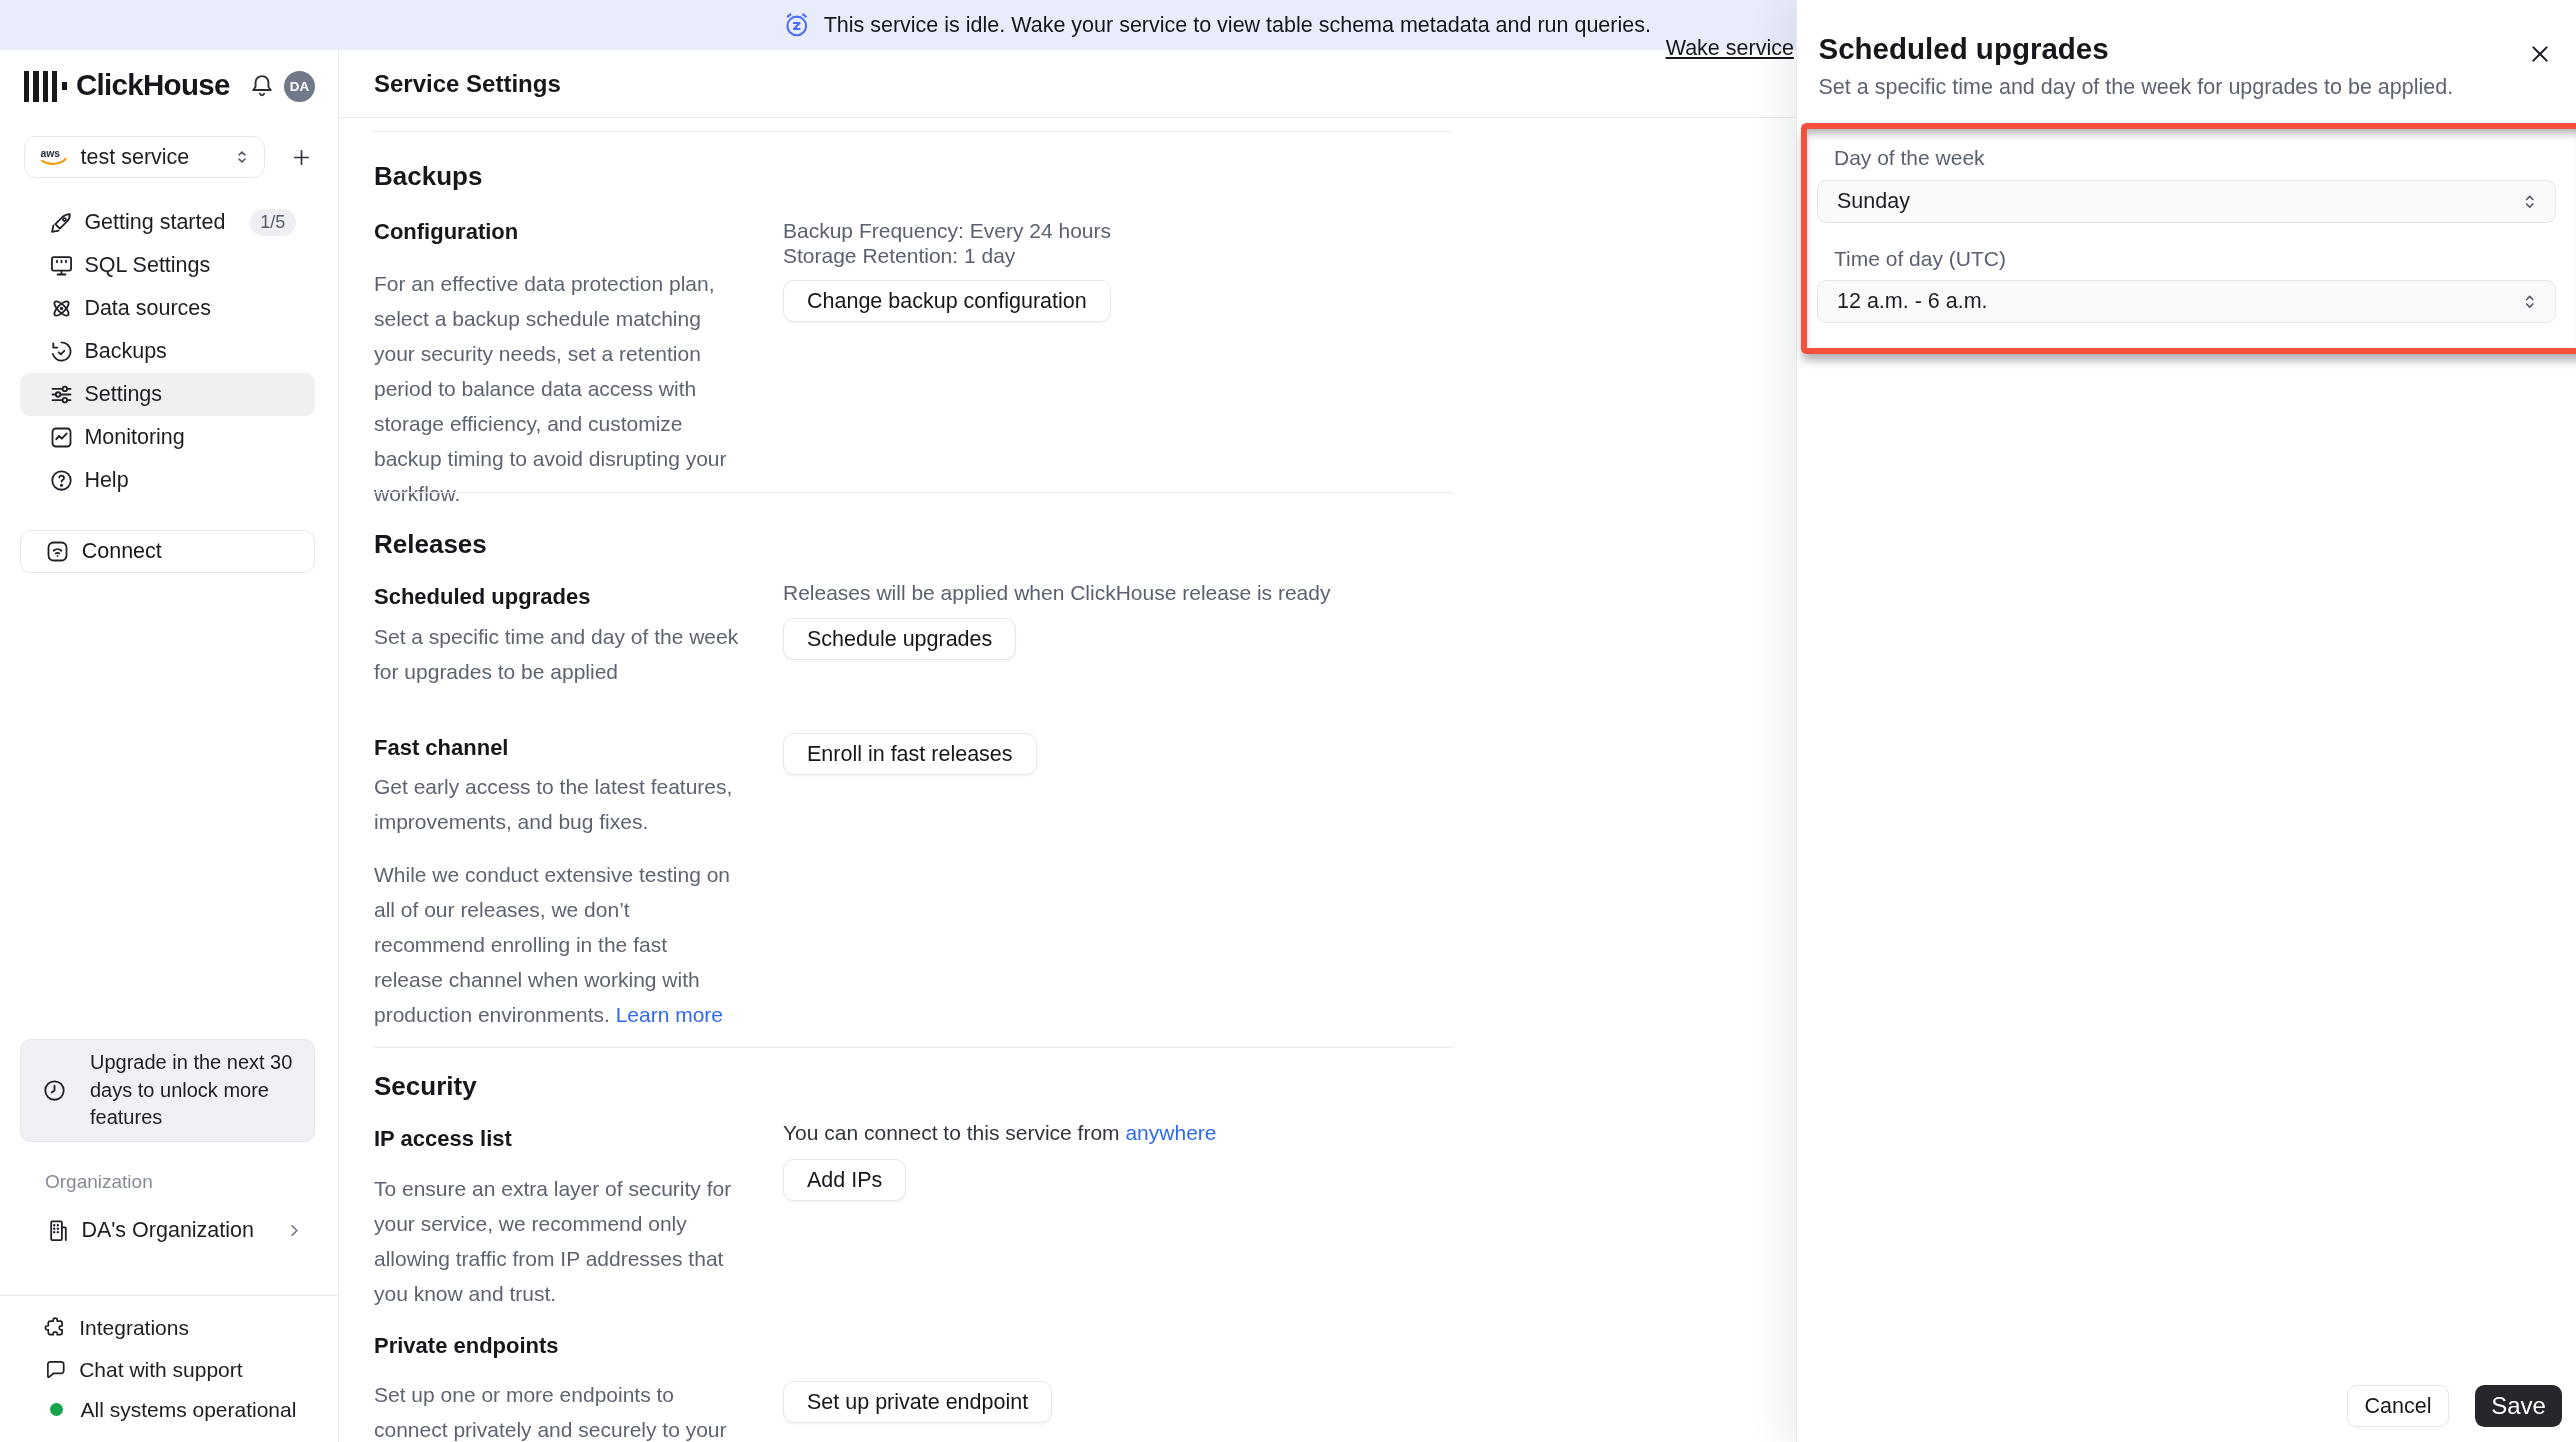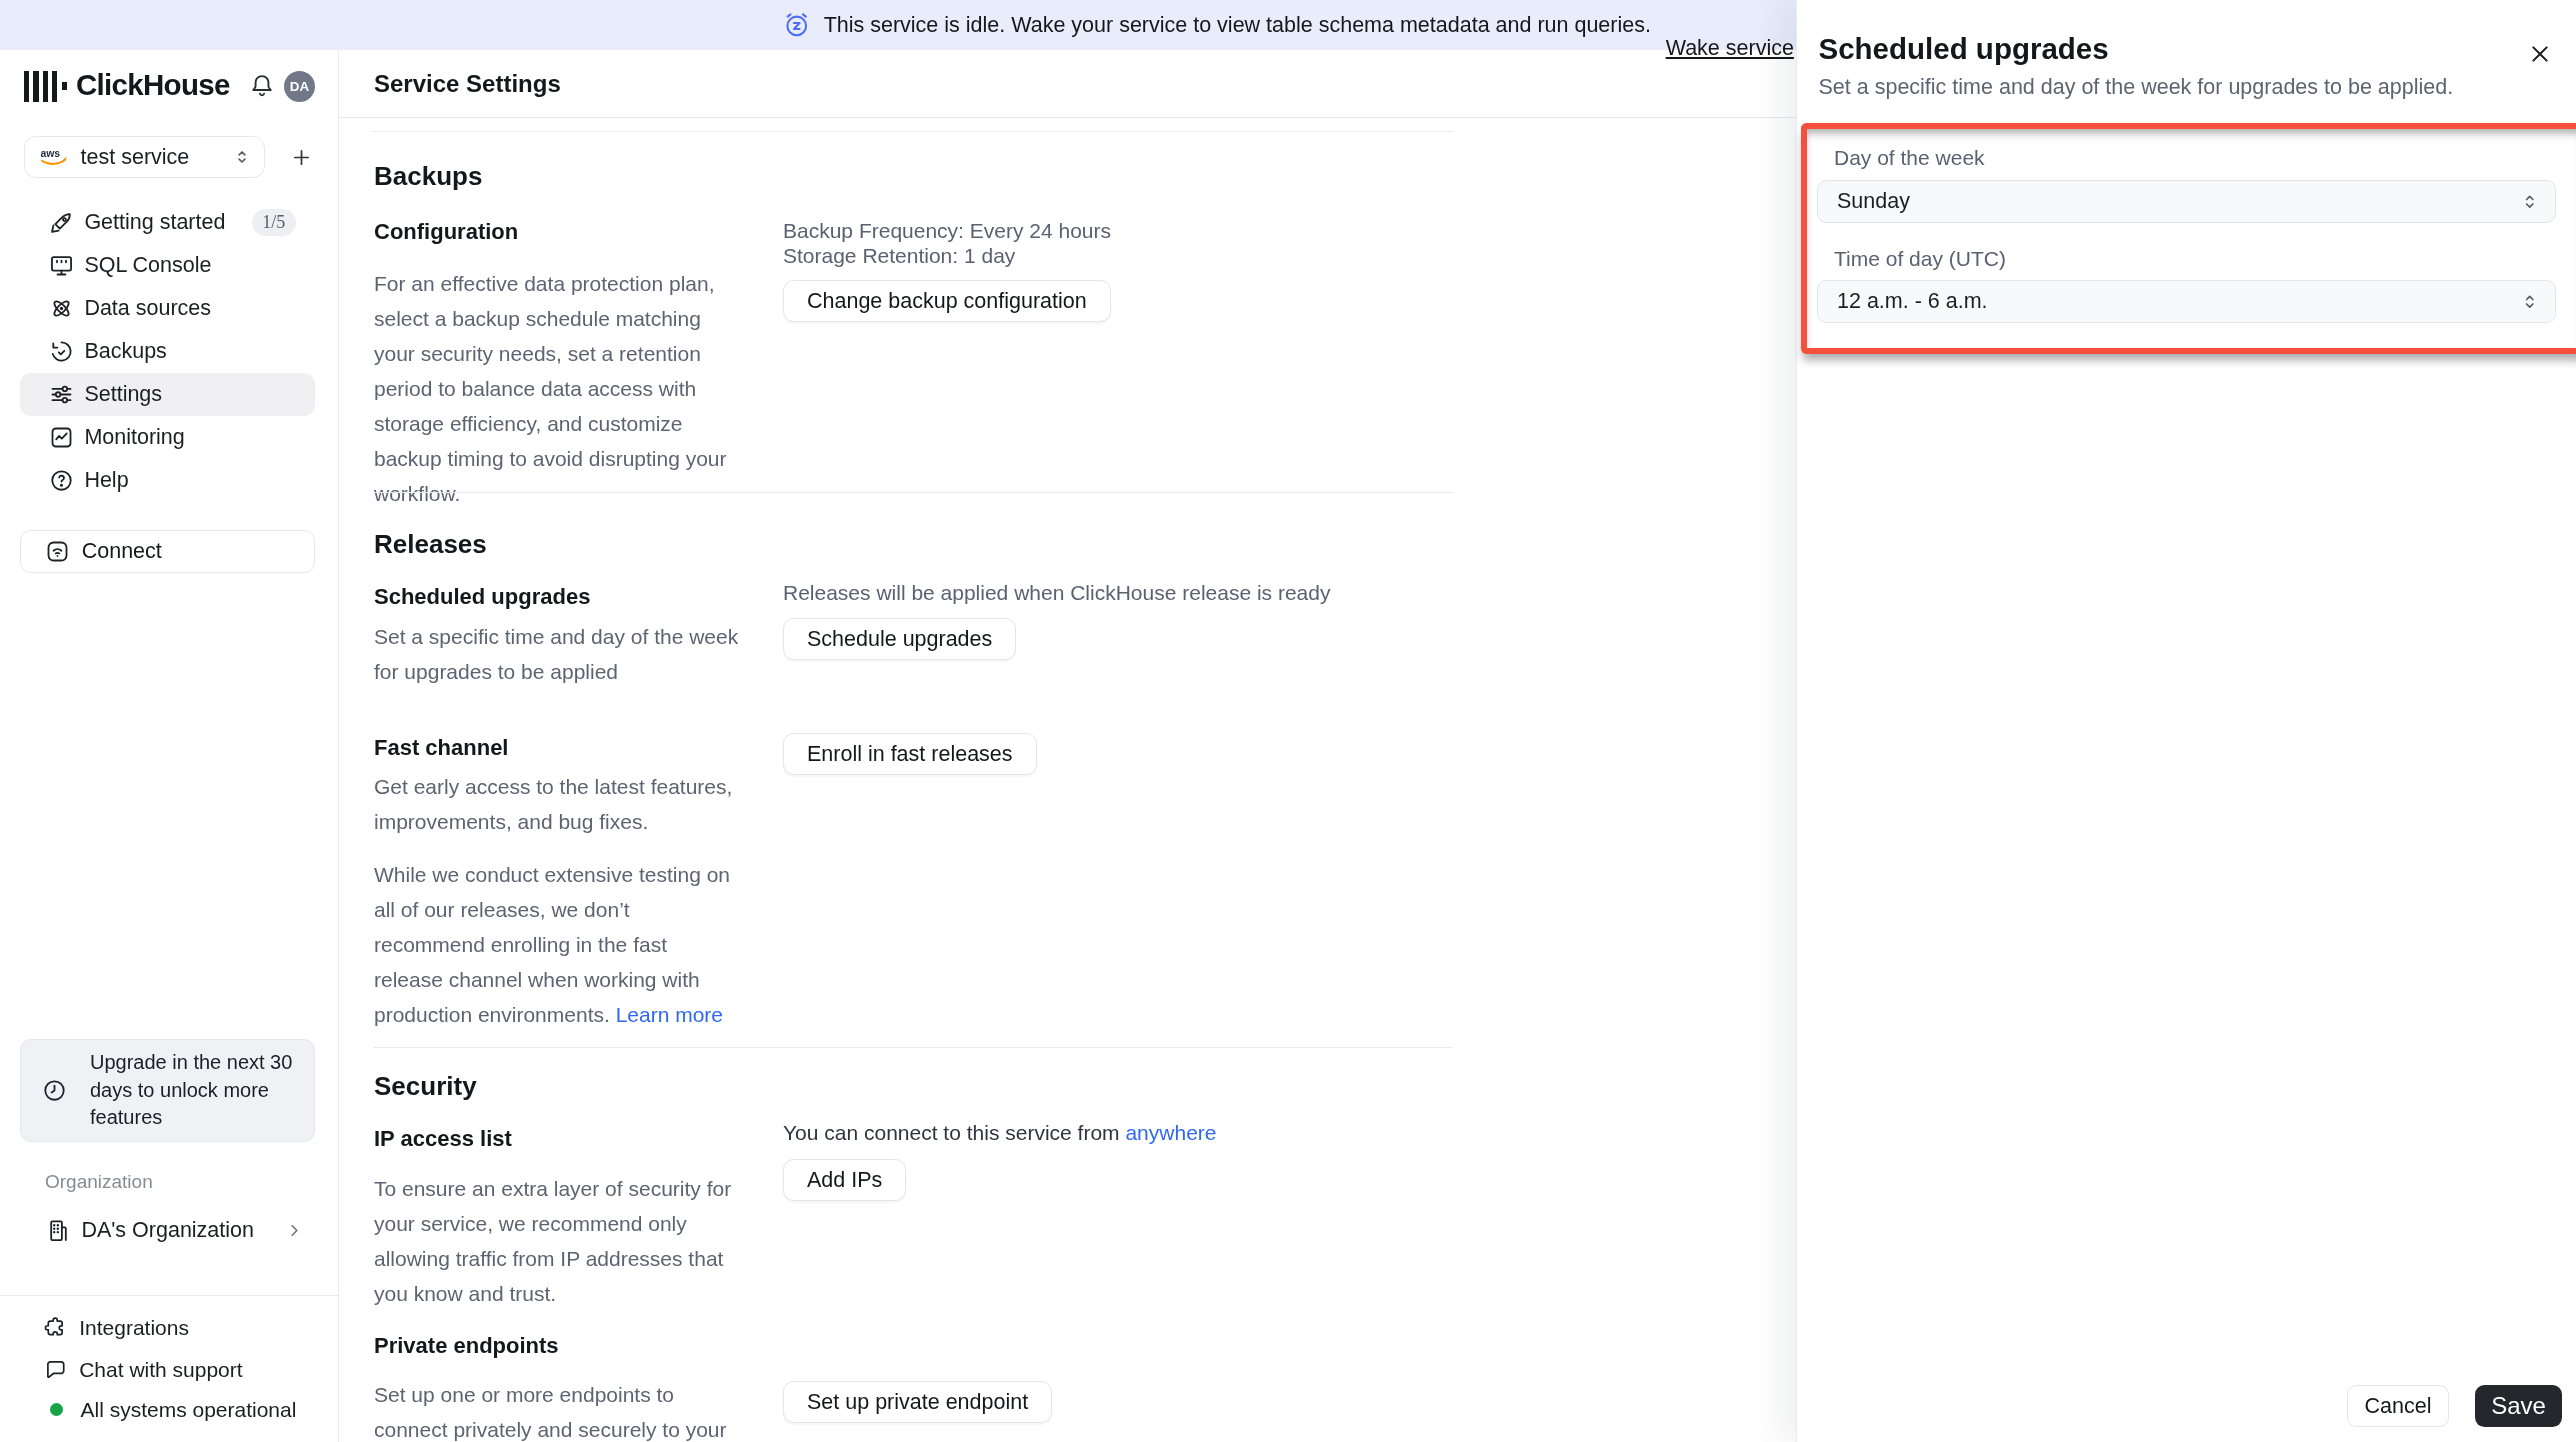--- a/index.html
+++ b/index.html
@@ -45,21 +45,21 @@
   .nav { position:absolute; left:20px; top:151px; width:295px; }
   .nav-item {
     position:absolute; left:0; width:295px; height:43px; border-radius:10.7px;
     display:flex; align-items:center; padding:0 19px 0 28px; gap:9.4px;
     font-size:21.5px; color:#1c1e24; cursor:pointer;
   }
   .nav-item.active { background:#f0f0f2; }
   .nicon { width:27px; height:27px; flex:0 0 27px; display:block; }
   .badge {
     margin-left:auto; background:#edeff2; color:#565d68; border-radius:670px;
-    font-size:18px; padding:3.4px 10.7px;font-family:Liberation Serif, serif;
+    font-size:18px; padding:3.4px 10.7px;
   }
   .connect-btn {
     position:absolute; left:20px; top:480px; width:295px; height:43px;
     border:1.3px solid #e6e7ea; border-radius:10.7px; background:#fff;
     display:flex; align-items:center; gap:10.7px; padding:0 0 0 23px;
     font-size:21.5px; font-weight:500; color:#15171c; cursor:pointer;
   }
   .upgrade-box {
     position:absolute; left:20px; top:989px; width:295px; height:103px;
     background:#f0f1f4; border:1.3px solid #e6e7e9; border-radius:10.7px;
@@ -202,21 +202,21 @@
         <span>Getting started</span>
         <span class="badge">1/5</span>
       </div>
       <div class="nav-item" style="top:43px">
         <span class="nicon">
           <svg width="27" height="27" viewBox="0 0 24 24" fill="none" stroke="#1d2026" stroke-width="1.6" stroke-linecap="round" stroke-linejoin="round">
             <rect x="3.5" y="4.5" width="17" height="12" rx="1.6"></rect>
             <path d="M8 7.7v1.4M12 7.7v1.4M16 7.7v1.4M12 16.5V20M8.5 20h7"></path>
           </svg>
         </span>
-        <span>SQL Console</span>
+        <span>SQL Settings</span>
       </div>
       <div class="nav-item" style="top:86px">
         <span class="nicon">
           <svg width="27" height="27" viewBox="0 0 24 24" fill="none" stroke="#1d2026" stroke-width="1.6">
             <circle cx="12" cy="12" r="1.5" fill="#1d2026" stroke="none"></circle>
             <ellipse cx="12" cy="12" rx="8.3" ry="3.3" transform="rotate(45 12 12)"></ellipse>
             <ellipse cx="12" cy="12" rx="8.3" ry="3.3" transform="rotate(-45 12 12)"></ellipse>
           </svg>
         </span>
         <span>Data sources</span>

